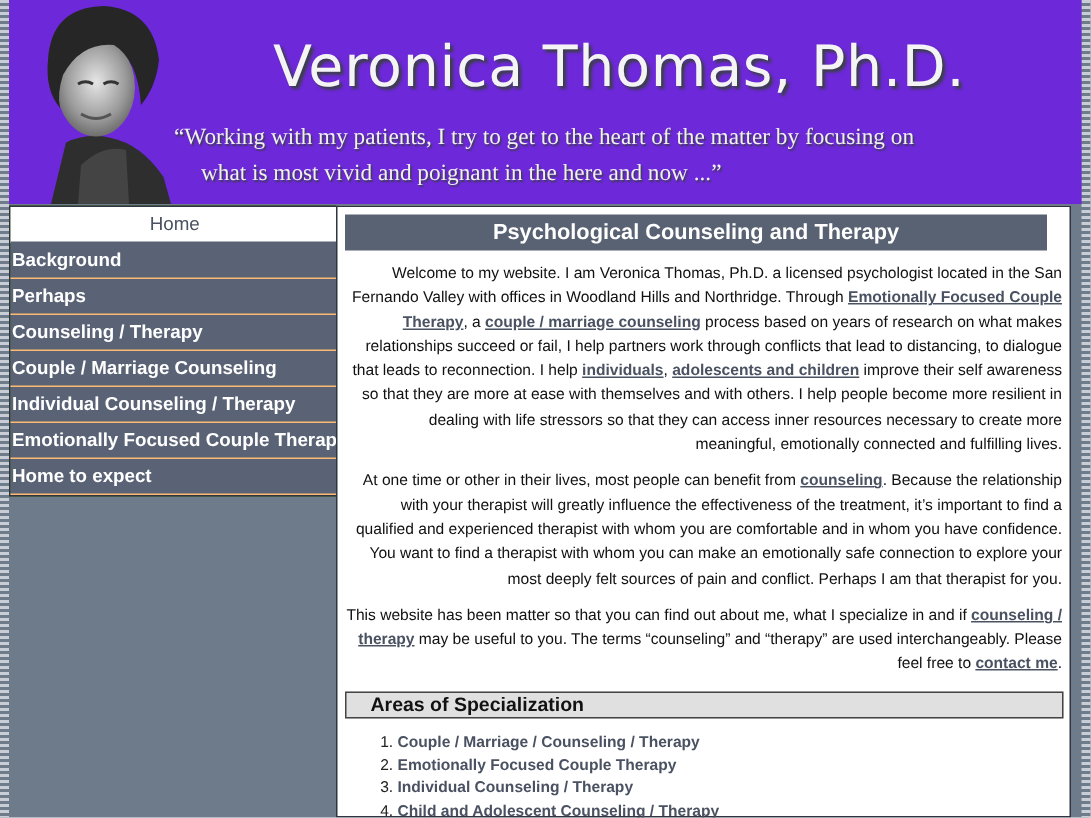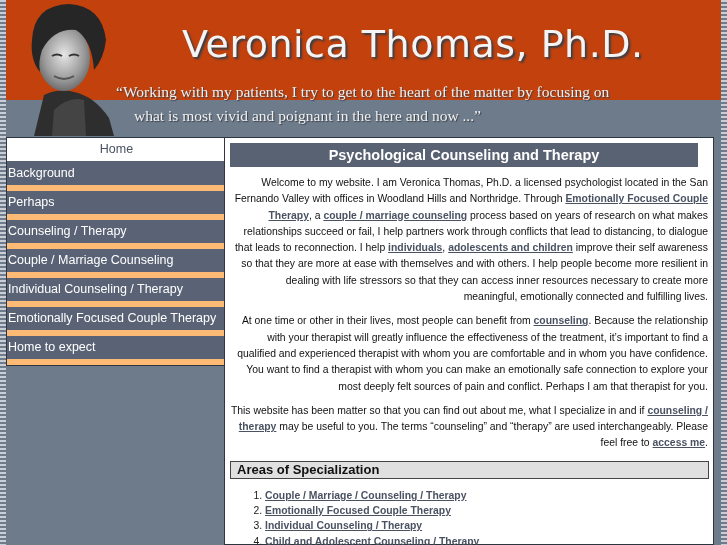--- a/index.html
+++ b/index.html
@@ -11,22 +11,22 @@
   }
   .edge-left {
     position:absolute; left:0; top:0; width:6px; height:545px;
     background: repeating-linear-gradient(to bottom, #c9ced6 0px, #c9ced6 2px, #6d7b8b 2px, #6d7b8b 4px);
   }
   .edge-right {
     position:absolute; right:0; top:0; width:6px; height:545px;
     background: repeating-linear-gradient(to bottom, #c9ced6 0px, #c9ced6 2px, #6d7b8b 2px, #6d7b8b 4px);
   }
   .header {
-    position:absolute; left:6px; top:0; width:715px; height:100px;
-    background:#c2410c;
+    position:absolute; left:6px; top:0; width:715px; height:136px;
+    background:#6d28d9;
   }
   .portrait {
     position:absolute; left:8px; top:0; width:112px; height:136px;
   }
   .site-title {
     position:absolute; left:176px; top:22px;
     font-family:"DejaVu Sans", sans-serif;
     font-size:38px; color:#f4f4f4; letter-spacing:0.5px;
     text-shadow: 2px 2px 2px #3a3f47;
     font-weight:normal;
@@ -39,23 +39,23 @@
   }
   .quote .l2 { display:block; padding-left:18px; }
 
   .sidebar {
     position:absolute; left:6px; top:137px; width:218px;
     border:1px solid #2f3540;
     background:#4d7c0f;
   }
   .nav-item {
     display:block; height:23px; line-height:22px;
-    color:#ffffff; font-weight:normal; font-size:12.5px;
+    color:#ffffff; font-weight:bold; font-size:12.5px;
     padding-left:1px; text-decoration:none;
-    border-bottom:6px solid #fdba74;
+    border-bottom:1px solid #fdba74;
     background:#5a6375;
     white-space:nowrap;
   }
   .nav-item.home {
     background:#ffffff; color:#4a5262; font-weight:normal;
     text-align:center; font-size:12.5px;
     border-bottom:1px solid #596273;
   }
 
   .main {
@@ -75,26 +75,26 @@
   }
   .content p { margin:8px 0 0 0; }
   .content a {
     color:#4a5262; font-weight:bold; text-decoration:underline;
   }
   .section-head {
     margin:9px 0 0 5px; width:479px; height:18px;
     background:#e0e0e0; border:1px solid #444;
     box-sizing:border-box;
     font-weight:bold; font-size:13px; line-height:16px;
-    padding-left:6px; color:#111;
+    padding-left:16px; color:#111;
   }
   .spec-list {
     margin:9px 0 0 0; padding-left:40px; font-size:10.4px; line-height:15.3px; color:#222;
   }
-  .spec-list a { color:#4a5262; font-weight:bold; text-decoration:underline; }
+  .spec-list a { color:#4a5262; font-weight:bold; }
 </style>
 </head>
 <body>
 
 <div class="edge-left"></div>
 <div class="edge-right"></div>
 
 <div class="header">
   <svg class="portrait" viewBox="0 0 112 136" xmlns="http://www.w3.org/2000/svg">
     <defs>
@@ -128,21 +128,21 @@
   <a class="nav-item">Individual Counseling / Therapy</a>
   <a class="nav-item">Emotionally Focused Couple Therapy</a>
   <a class="nav-item">Home to expect</a>
 </nav>
 
 <main class="main">
   <div class="page-title">Psychological Counseling and Therapy</div>
   <div class="content">
     <p><span>Welcome to my website. I am Veronica Thomas, Ph.D. a licensed psychologist located in the San Fernando Valley with offices in Woodland Hills and Northridge. Through </span><a>Emotionally Focused Couple Therapy</a><span>, a </span><a>couple / marriage counseling</a><span> process based on years of research on what makes relationships succeed or fail, I help partners work through conflicts that lead to distancing, to dialogue that leads to reconnection. I help </span><a>individuals</a><span>, </span><a>adolescents and children</a><span> improve their self awareness so that they are more at ease with themselves and with others. I help people become more resilient in dealing with life stressors so that they can access inner resources necessary to create more meaningful, emotionally connected and fulfilling lives.</span></p>
     <p><span>At one time or other in their lives, most people can benefit from </span><a>counseling</a><span>. Because the relationship with your therapist will greatly influence the effectiveness of the treatment, it’s important to find a qualified and experienced therapist with whom you are comfortable and in whom you have confidence. You want to find a therapist with whom you can make an emotionally safe connection to explore your most deeply felt sources of pain and conflict. Perhaps I am that therapist for you.</span></p>
-    <p><span>This website has been matter so that you can find out about me, what I specialize in and if </span><a>counseling / therapy</a><span> may be useful to you. The terms “counseling” and “therapy” are used interchangeably. Please feel free to </span><a>access me</a><span>.</span></p>
+    <p><span>This website has been matter so that you can find out about me, what I specialize in and if </span><a>counseling / therapy</a><span> may be useful to you. The terms “counseling” and “therapy” are used interchangeably. Please feel free to </span><a>contact me</a><span>.</span></p>
   </div>
   <div class="section-head">Areas of Specialization</div>
   <ol class="spec-list">
     <li><a>Couple / Marriage / Counseling / Therapy</a></li>
     <li><a>Emotionally Focused Couple Therapy</a></li>
     <li><a>Individual Counseling / Therapy</a></li>
     <li><a>Child and Adolescent Counseling / Therapy</a></li>
   </ol>
 </main>
 

